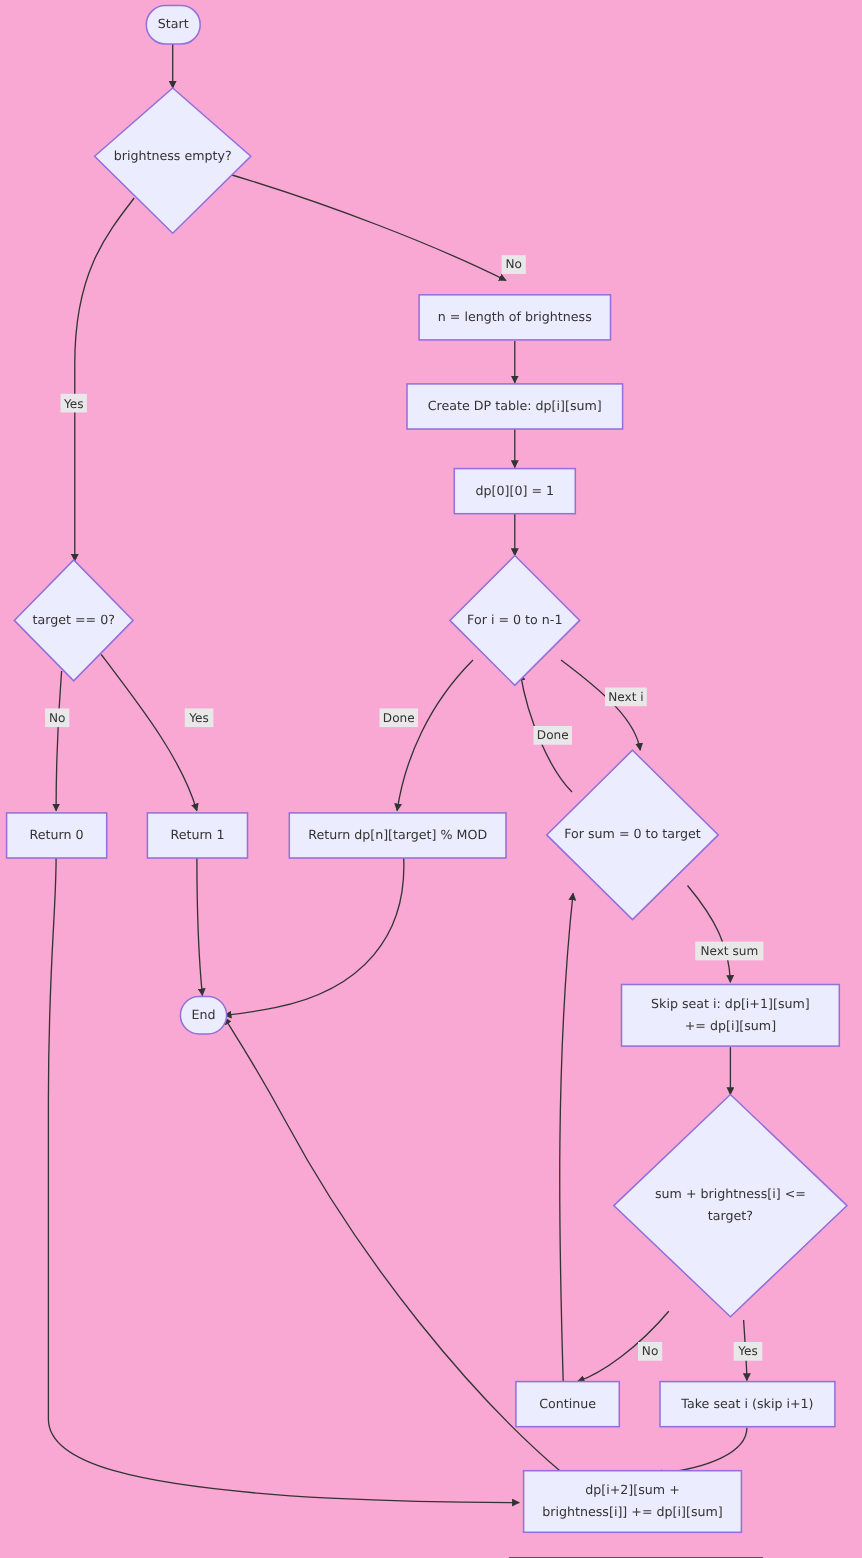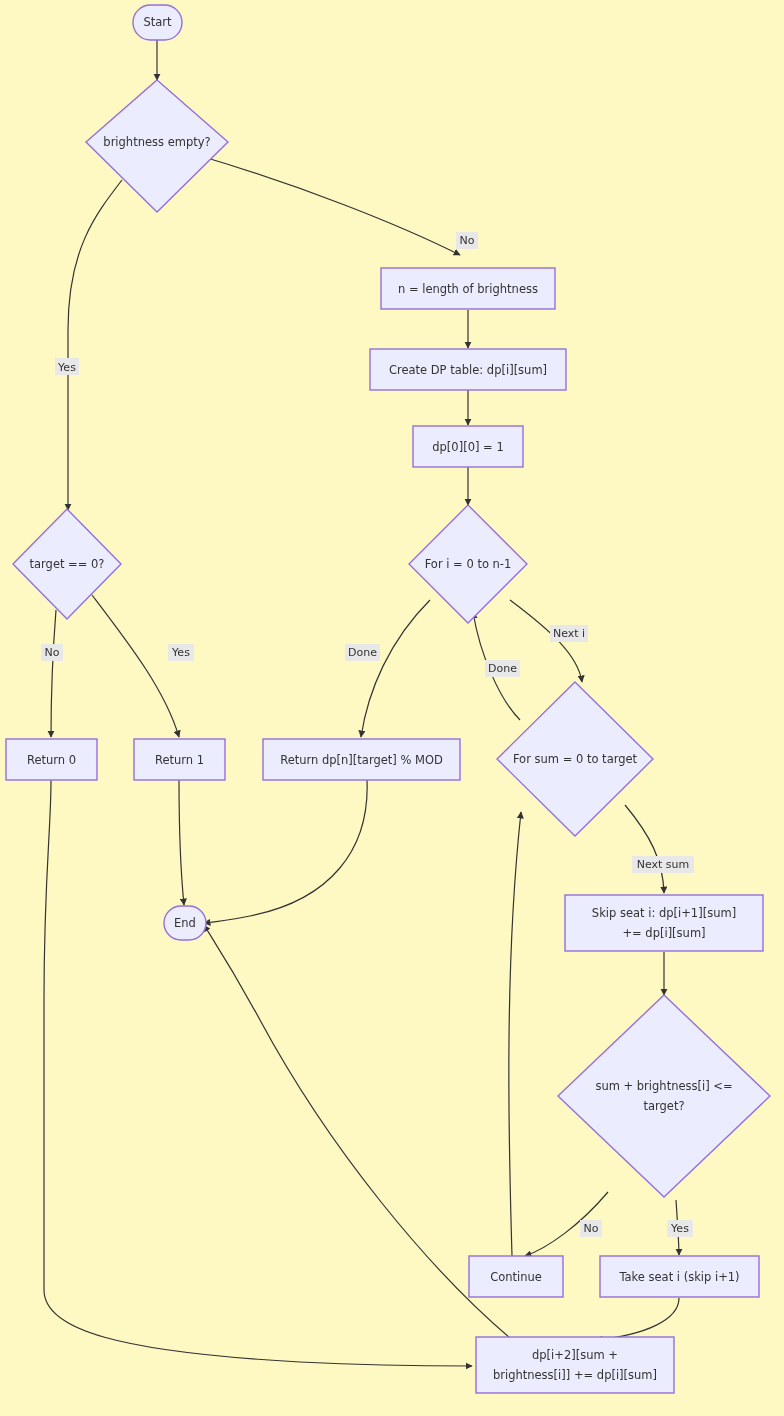--- a/index.html
+++ b/index.html
@@ -10,21 +10,21 @@
   body {
     width: 784px;
     height: 1416px;
     overflow: hidden;
     font-family: "DejaVu Sans", sans-serif;
   }
   #flow-root {
     position: relative;
     width: 784px;
     height: 1416px;
-    background: #fef9c3;
+    background: #f9a8d4;
   }
   svg#flow-svg {
     display: block;
     width: 784px;
     height: 1416px;
   }
   .node-shape {
     fill: #ECECFF;
     stroke: #9370DB;
     stroke-width: 1.4;

